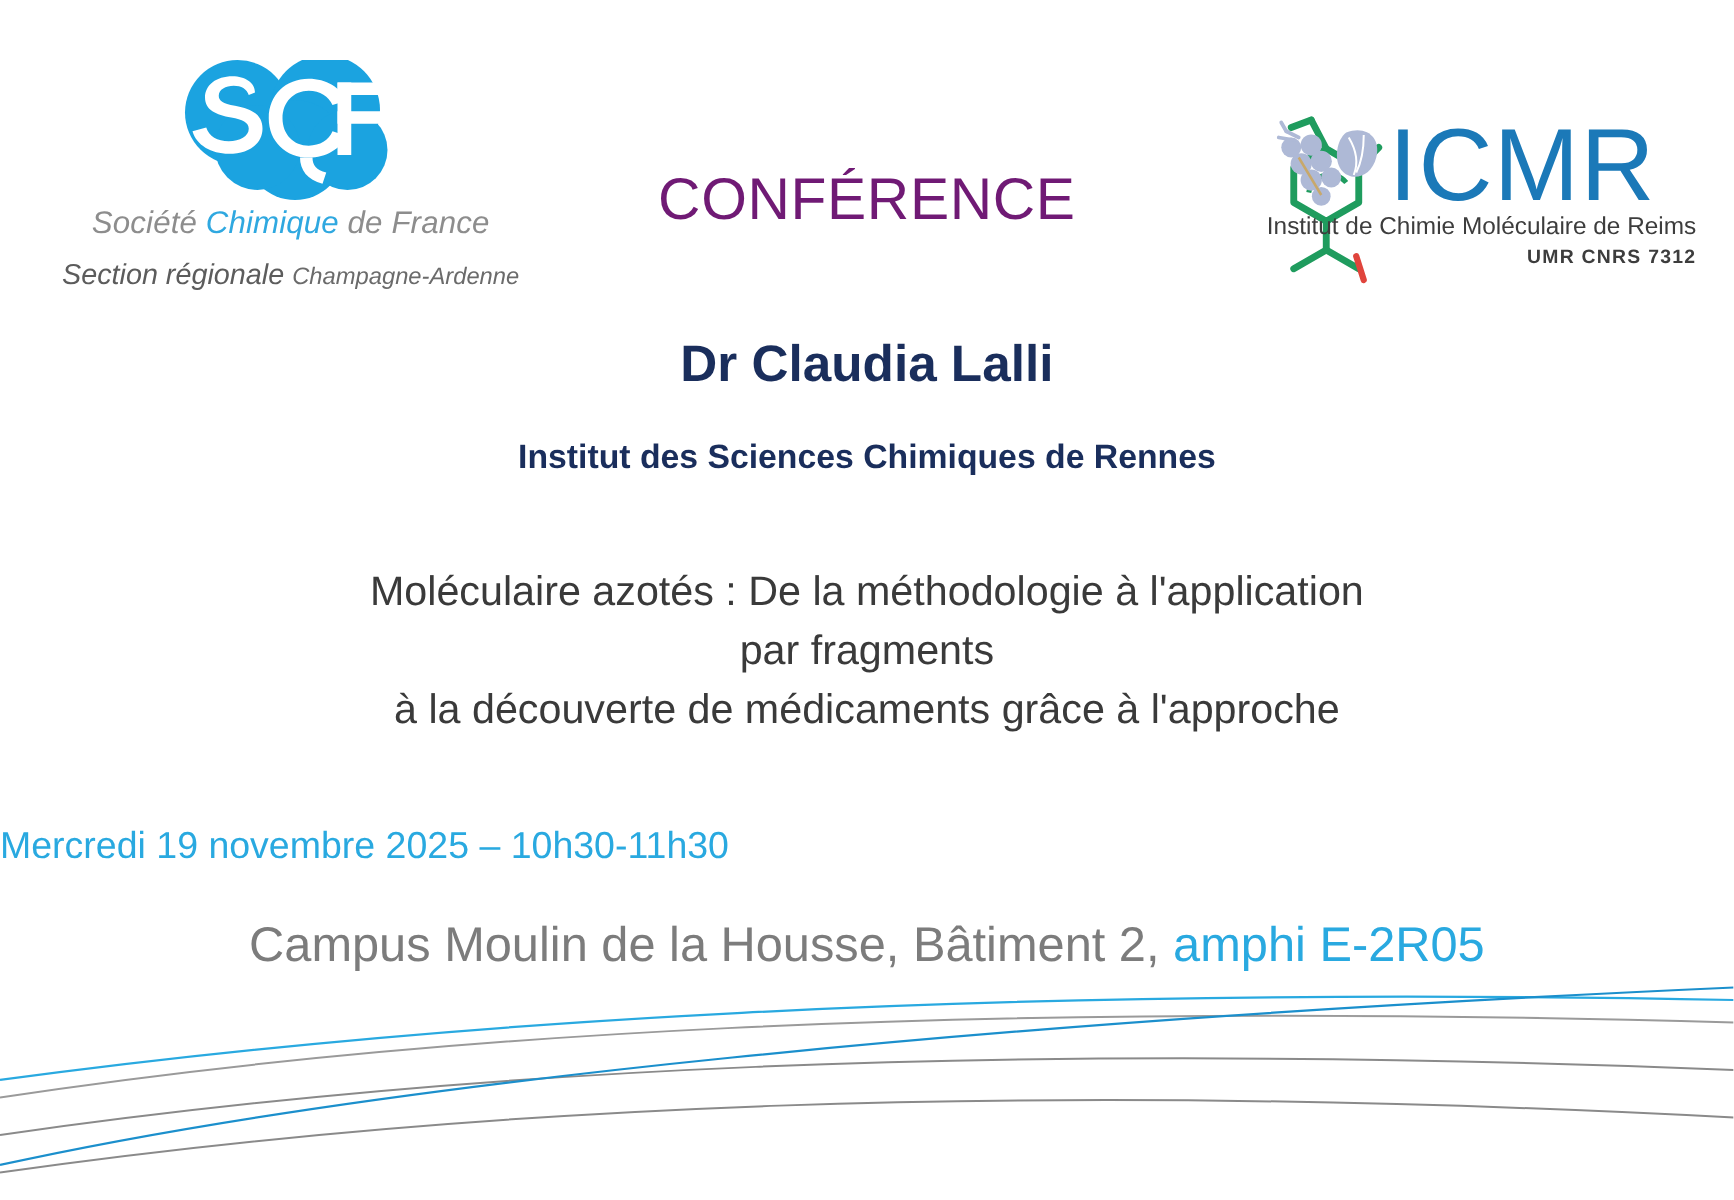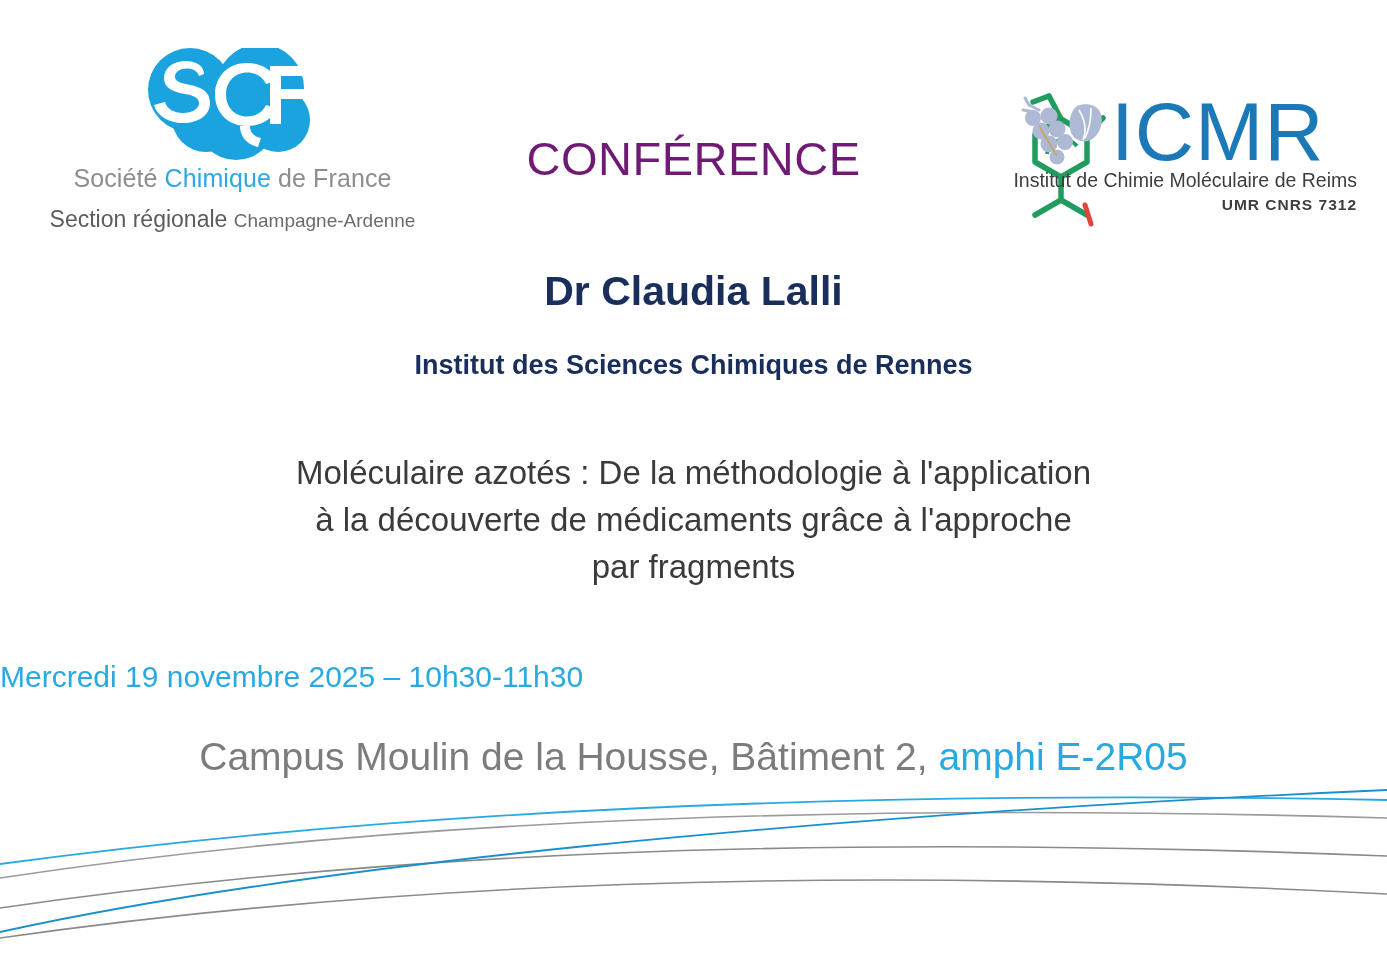--- a/index.html
+++ b/index.html
@@ -18,20 +18,21 @@
     overflow: hidden;
   }
 
   
   #scf-logo {
     position: absolute;
     left: 45px;
     top: 48px;
     width: 375px;
     height: 175px;
+    font-style: italic;
   }
   #scf-mark {
     position: relative;
     width: 375px;
     height: 115px;
   }
   #scf-mark svg { display: block; margin: 0 auto; }
   .scf-tag-line1 {
     text-align: center;
     font-size: 25px;
@@ -217,22 +218,22 @@
   </div>
 
   <div id="conference-title">CONFÉRENCE</div>
 
   <div id="speaker-affiliation">Institut des Sciences Chimiques de Rennes</div>
 
   <div id="speaker-name">Dr Claudia Lalli</div>
 
   <div id="talk-title">
     <div>Moléculaire azotés : De la méthodologie à l'application</div>
+    <div>par fragments</div>
     <div>à la découverte de médicaments grâce à l'approche</div>
-    <div>par fragments</div>
   </div>
 
   <div id="event-datetime">Mercredi 19 novembre 2025 – 10h30-11h30</div>
 
   <div id="event-location">
     <span>Campus Moulin de la Housse, Bâtiment 2, </span><span class="room">amphi E-2R05</span>
   </div>
 
   <div id="swoosh">
     <svg width="1387" height="200" viewBox="0 0 1387 200" xmlns="http://www.w3.org/2000/svg">

